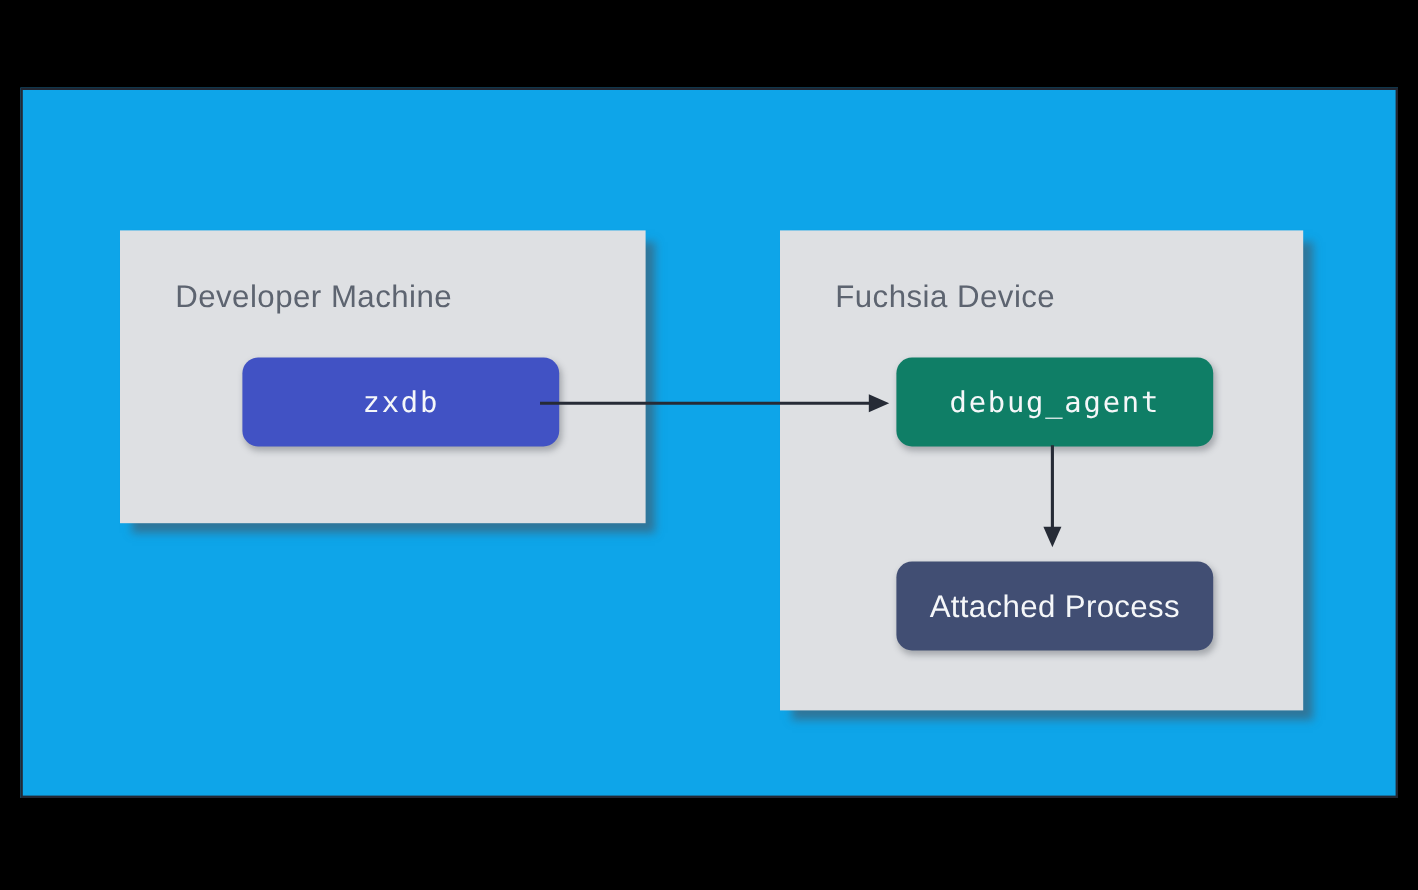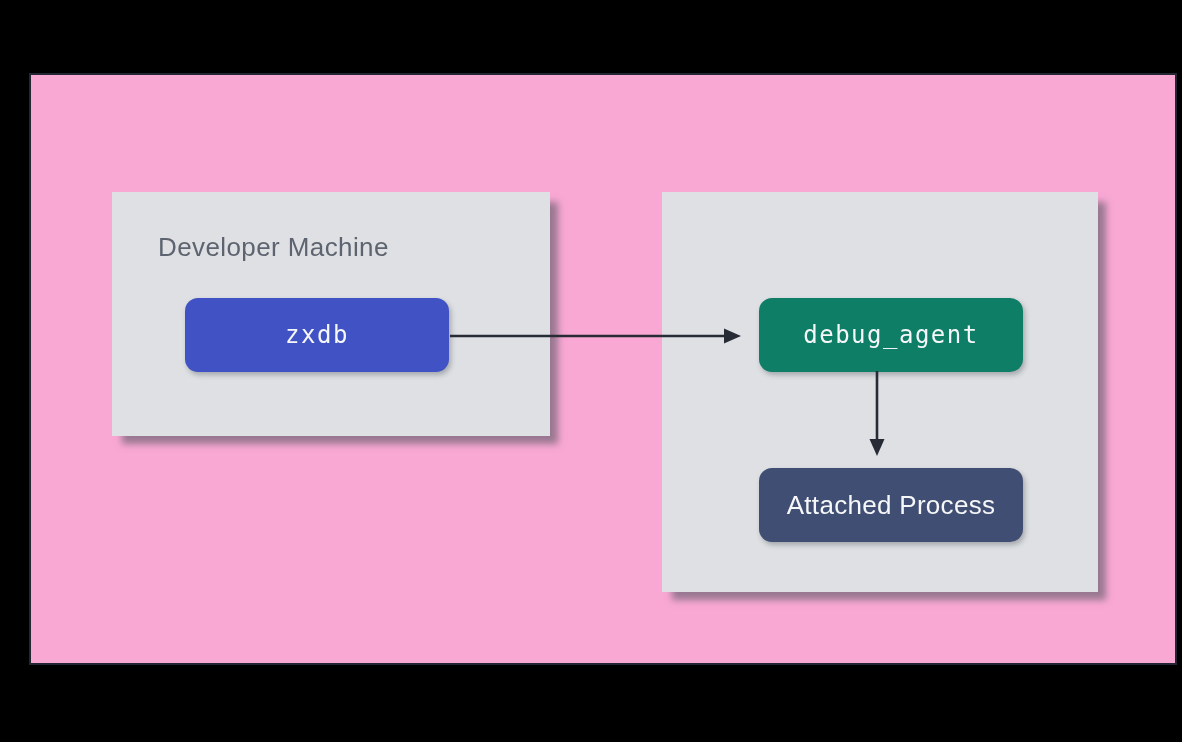--- a/index.html
+++ b/index.html
@@ -14,23 +14,22 @@
     height: 742px;
     background: #000000;
     overflow: hidden;
   }
   .panel {
     position: absolute;
     left: 17px;
     top: 73px;
     width: 1144px;
     height: 588px;
-    background: #f9a8d4;
+    background: #0ea5e9;
     border: 2px solid #222733;
-    margin-left: 12px;
   }
   .group {
     position: absolute;
     background: #dee0e3;
     box-shadow: 9px 9px 7px -1px rgba(75, 80, 90, 0.55);
   }
   .group-dev {
     left: 81px;   
     top: 117px;   
     width: 438px;
@@ -67,21 +66,21 @@
     font-family: "DejaVu Sans Mono", monospace;
     font-size: 24px;
     letter-spacing: 1.5px;
   }
   .node-sans {
     font-family: "Liberation Sans", sans-serif;
     font-size: 26px;
     letter-spacing: 0.3px;
   }
   .node-zxdb {
-    left: 73px;
+    left: 102px;
     top: 106px;
     background: #4152c4;
   }
   .node-debug-agent {
     left: 97px;
     top: 106px;
     background: #0f7e66;
   }
   .node-attached {
     left: 97px;
@@ -102,20 +101,21 @@
 
 <div class="stage">
   <div class="panel">
 
     <div class="group group-dev">
       <div class="group-title">Developer Machine</div>
       <div class="node node-mono node-zxdb">zxdb</div>
     </div>
 
     <div class="group group-device">
+      <div class="group-title">Fuchsia Device</div>
       <div class="node node-sans node-attached">Attached Process</div>
       <div class="node node-mono node-debug-agent">debug_agent</div>
     </div>
 
   </div>
 
   <svg class="arrows" viewBox="0 0 1182 742">
     <g stroke="#262b36" fill="#262b36">
       <line x1="450" y1="336" x2="726" y2="336" stroke-width="2.6"></line>
       <polygon points="724,328.5 741,336 724,343.5" stroke="none"></polygon>

